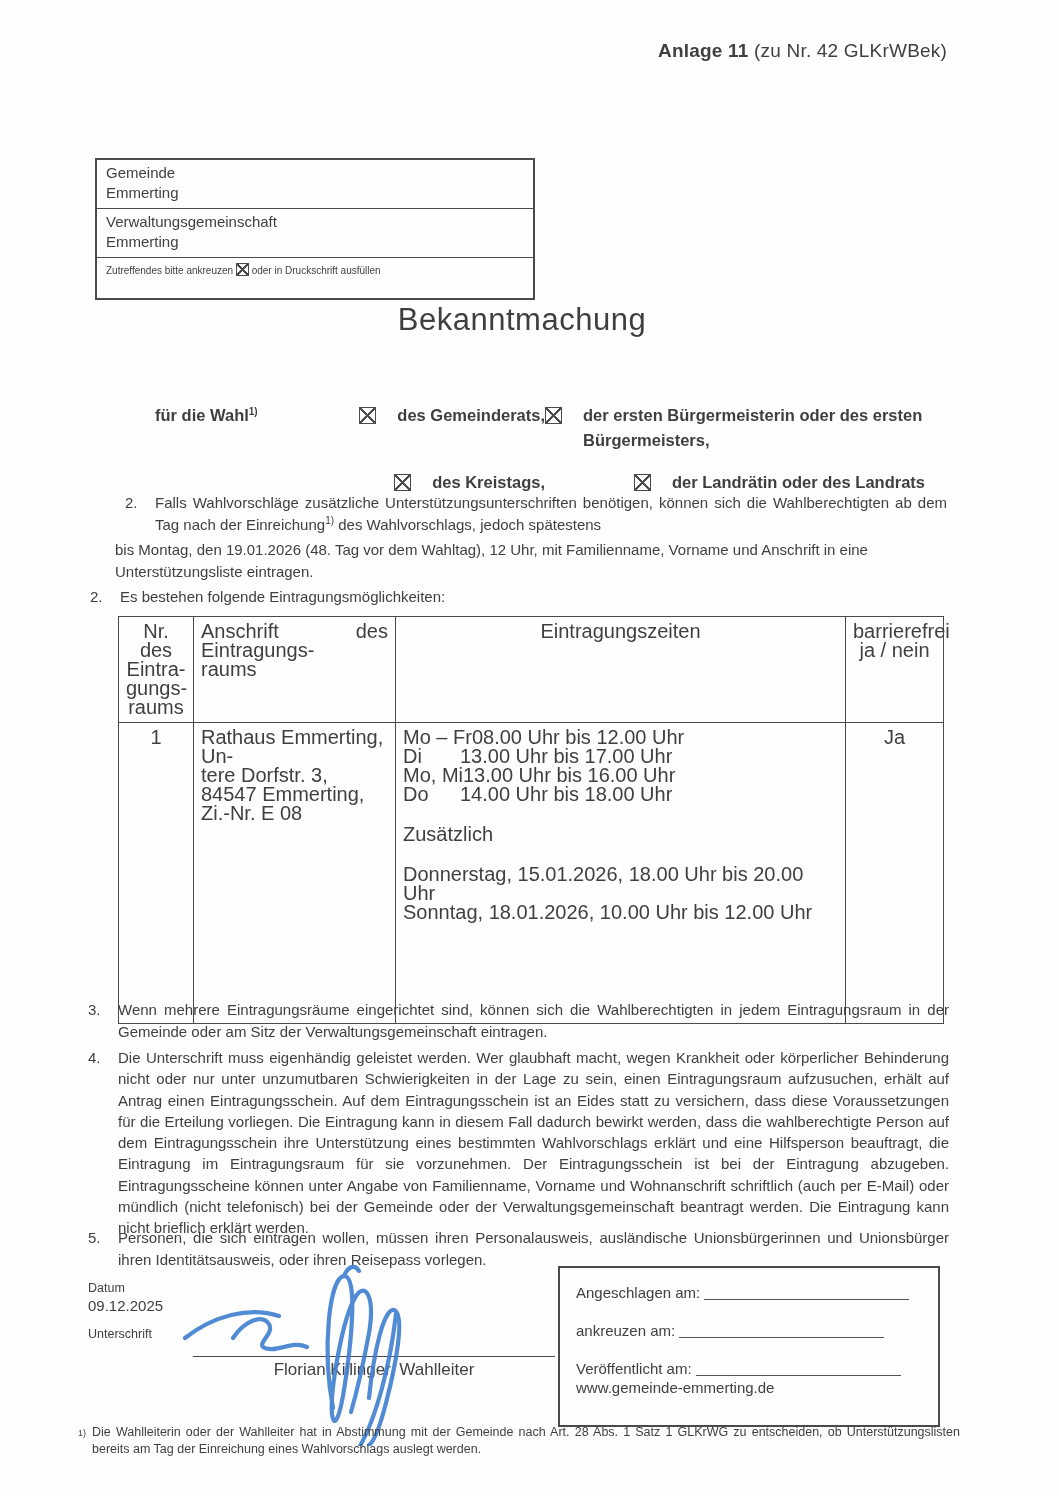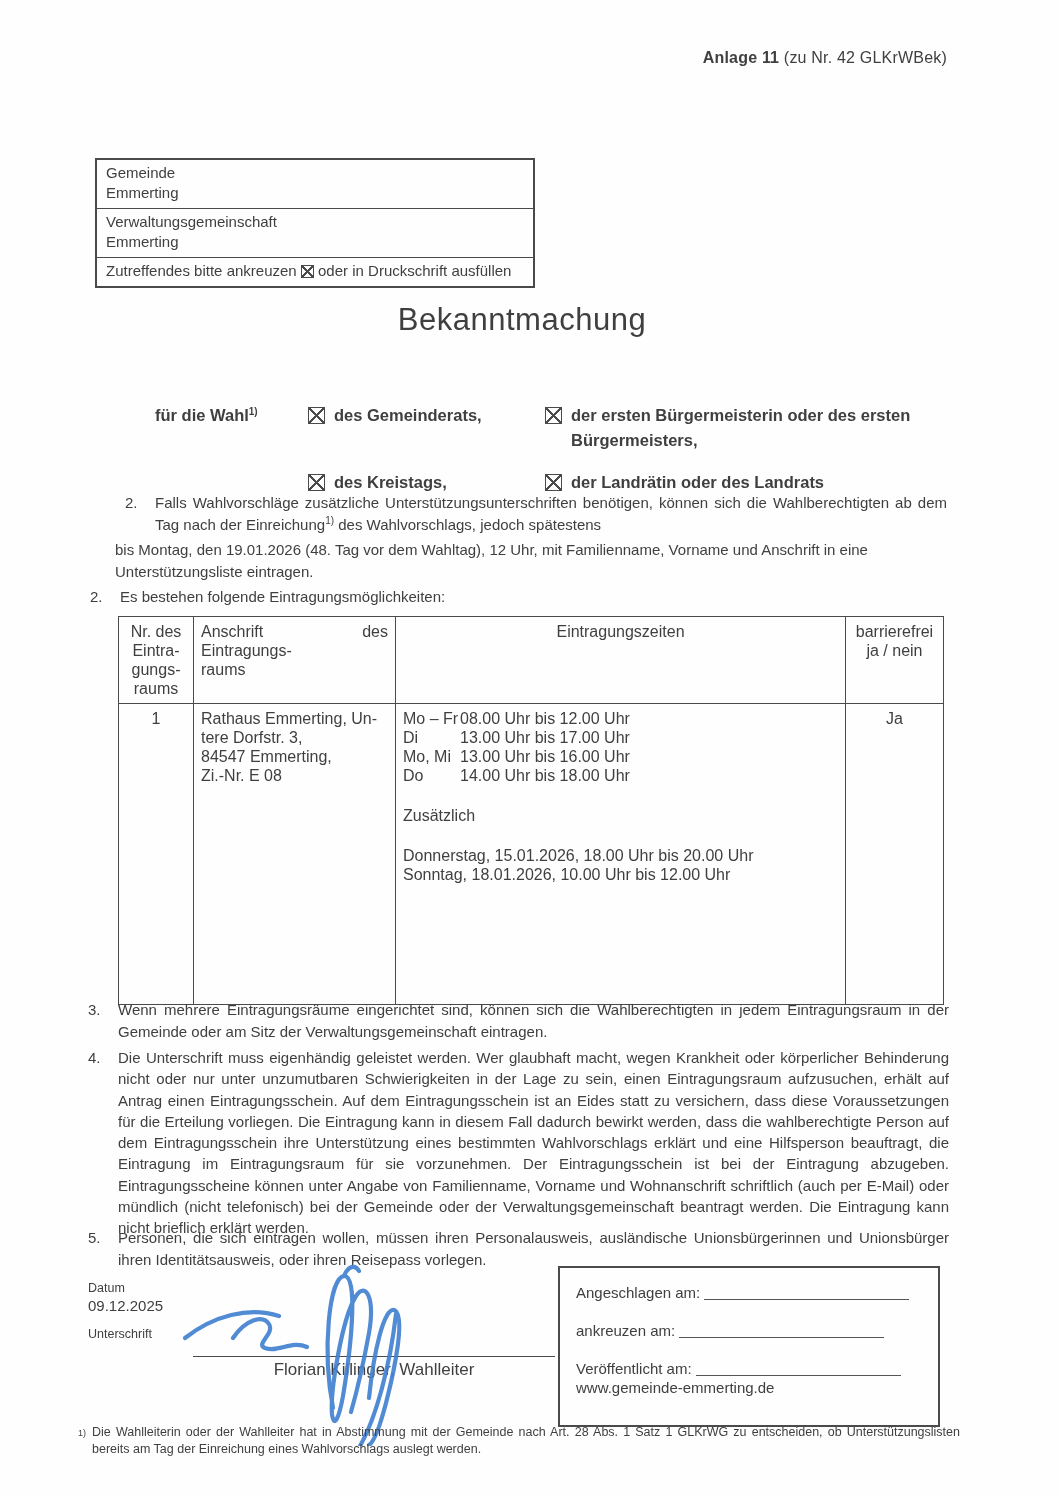--- a/index.html
+++ b/index.html
@@ -9,65 +9,65 @@
     margin:0 auto;
     background:#fefefe;
     color:#3f3f3f;
     font-family:"Liberation Sans", sans-serif;
     font-size:15px;
     overflow:hidden;
   }
   .abs { position:absolute; }
 
   
-  .annex { top:40px; right:112px; font-size:16px; letter-spacing:0.2px;margin-top:9px; }
+  .annex { top:40px; right:112px; font-size:19px; letter-spacing:0.2px; }
   .annex b { font-weight:bold; }
 
   
   .info-box { left:95px; top:158px; width:436px; border:2px solid #4a4a4a; }
   .info-row { padding:3px 9px 5px 9px; border-bottom:1.5px solid #4a4a4a; line-height:20px; }
   .info-row:last-child { border-bottom:none; }
-  .info-note { padding:4px 9px 6px 9px; font-size:15px; line-height:18px; }
+  .info-note { padding:4px 9px 18px 9px; font-size:10px; line-height:18px; }
 
   
   .cbx {
     display:inline-block; width:15px; height:15px;
     border:1.6px solid #4a4a4a; box-sizing:border-box;
     background:
       linear-gradient(to top right, transparent 44%, #4a4a4a 44%, #4a4a4a 56%, transparent 56%),
       linear-gradient(to top left , transparent 44%, #4a4a4a 44%, #4a4a4a 56%, transparent 56%);
     vertical-align:-2px;
   }
   .cbx.small { width:13px; height:13px; vertical-align:-2px; }
   .cbx.big { width:17px; height:17px; vertical-align:-3px; }
 
   
   .title { top:302px; left:0; width:1044px; text-align:center; font-size:31px; font-weight:normal; letter-spacing:0.5px; }
   .subtitle { top:352px; left:0; width:1044px; text-align:center; font-size:19.5px; font-weight:bold; }
 
   
   .election { left:155px; top:403px; width:770px; display:grid; grid-template-columns:153px 237px 1fr; row-gap:17px; font-weight:bold; font-size:16.5px; line-height:25px; }
   .election .lead { grid-column:1; }
-  .opt { display:flex; gap:9px; align-items:flex-start; }
+  .opt { display:flex; gap:21px; align-items:flex-start;justify-content:flex-end; }
   .opt .cbx { flex:0 0 auto; margin-top:4px; }
   sup.fn { font-size:10px; vertical-align:6px; line-height:0; }
 
   
   .hang { display:flex; }
   .hang .num { flex:0 0 30px; }
   .just { text-align:justify; }
   .item2a { left:125px; top:492px; width:822px; line-height:21.5px; }
   .deadline { left:115px; top:539px; width:837px; line-height:21.5px; }
   .item2b { left:90px; top:588px; width:860px; }
   .item3 { left:88px; top:999px; width:861px; line-height:21.5px; }
   .item4 { left:88px; top:1047px; width:861px; line-height:21.3px; }
   .item5 { left:88px; top:1227px; width:861px; line-height:21.5px; }
 
   
-  .etable { left:118px; top:616px; width:825px; border-collapse:collapse; table-layout:fixed; font-size:16px; }
+  .etable { left:118px; top:616px; width:825px; border-collapse:collapse; table-layout:fixed; font-size:20px; }
   .etable th, .etable td { border:1.8px solid #4a4a4a; vertical-align:top; padding:5px 7px; font-weight:normal; line-height:19px; }
   .etable col.c1 { width:75px; } .etable col.c2 { width:202px; }
   .etable col.c3 { width:450px; } .etable col.c4 { width:98px; }
   .th-center { text-align:center; }
   .pre { white-space:pre-line; }
   .etable .body-row td { height:290px; }
   .td-center { text-align:center; }
   .time-line .day { display:inline-block; min-width:57px; }
   .zusatz { margin:21px 0; }
 

